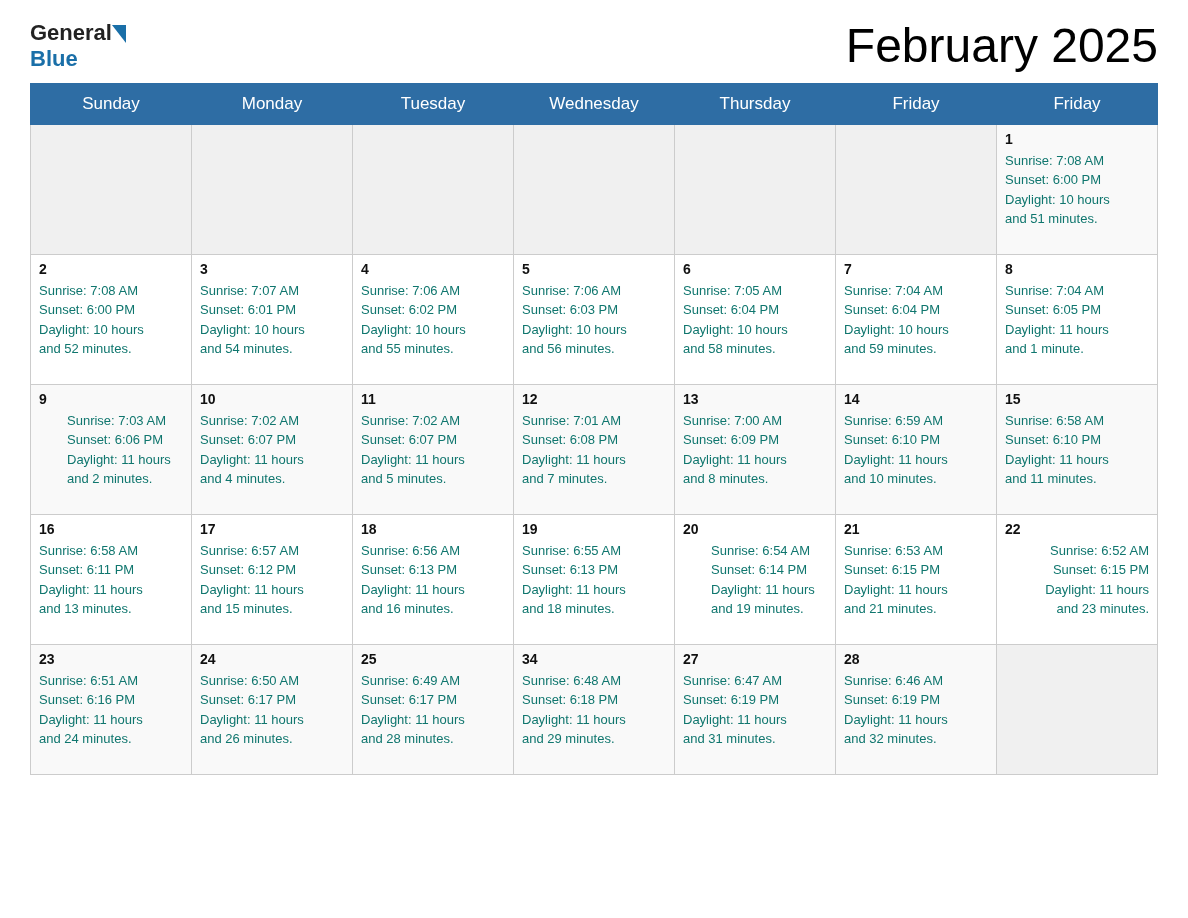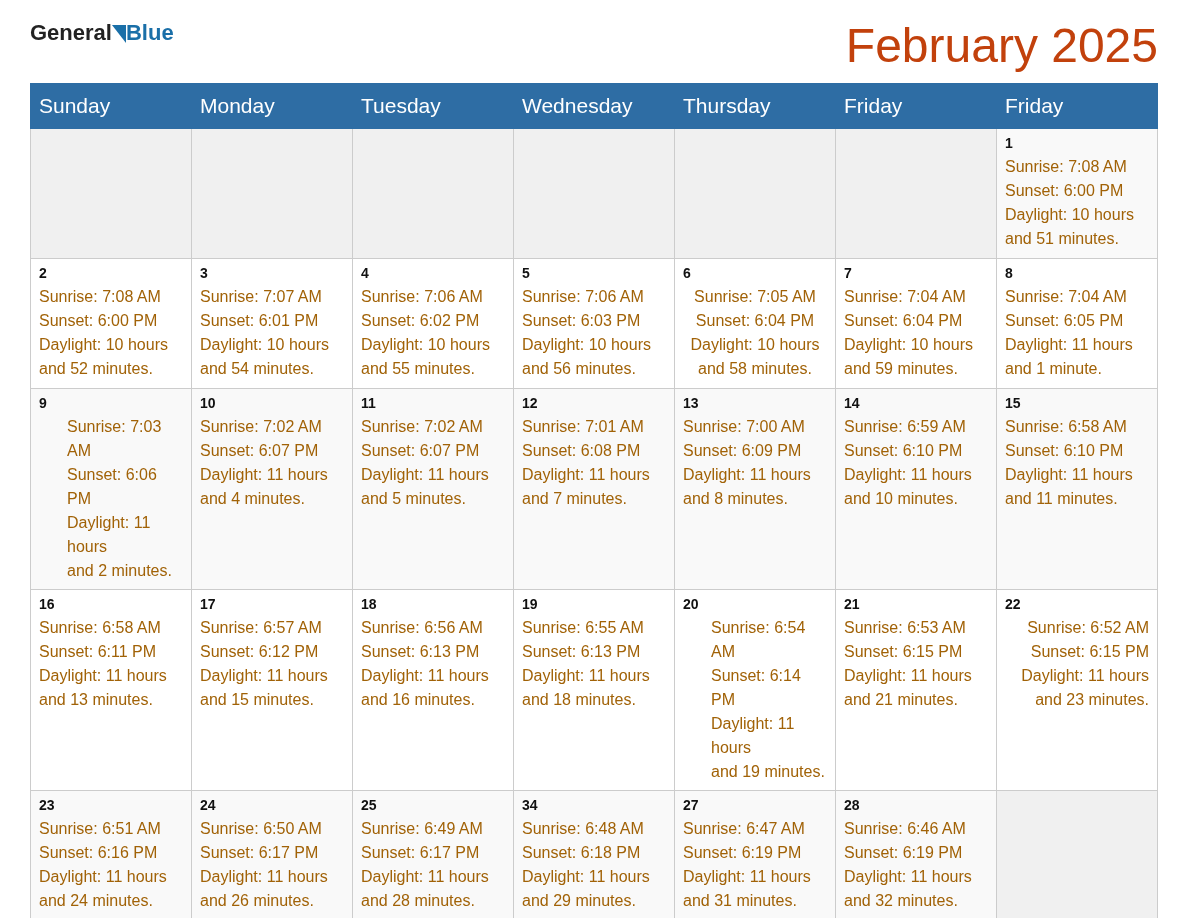--- a/index.html
+++ b/index.html
@@ -30,52 +30,53 @@
       display: inline-block;
       margin-top: 2px;
     }
     .logo-blue {
       font-size: 22px;
       font-weight: bold;
       color: #1a6fa8;
     }
     .logo-wrapper {
       display: flex;
+      flex-direction: column;
       align-items: flex-start;
     }
     .logo-line1 {
       display: flex;
       align-items: center;
     }
     .title-block {
       text-align: right;
     }
     .month-title {
       font-size: 48px;
       font-weight: normal;
-      color: #c2410c;
+      color: #000000;
       line-height: 1.1;
     }
     .location {
       font-size: 20px;
       color: #333;
       margin-top: 4px;
     }
     .calendar {
       width: 100%;
       border-collapse: collapse;
       margin-top: 10px;
     }
     .calendar th {
       background-color: #2e6da4;
       color: #fff;
-      font-size: 21px;
+      font-size: 17px;
       font-weight: normal;
       padding: 10px 8px;
-      text-align: left;
+      text-align: center;
       border: 1px solid #2e6da4;
     }
     .calendar td {
       border: 1px solid #ccc;
       vertical-align: top;
       padding: 6px 8px;
       width: 14.28%;
       height: 130px;
       font-size: 12px;
       color: #333;
@@ -88,22 +89,22 @@
       background: #fff;
     }
     .day-num {
       font-size: 14px;
       font-weight: bold;
       color: #111;
       display: block;
       margin-bottom: 4px;
     }
     .day-info {
-      font-size: 16px;
-      color: #a16207;
+      font-size: 13px;
+      color: #0f766e;
       line-height: 1.5;
     }
     .empty-cell {
       background: #f0f0f0 !important;
     }
   </style>
 </head>
 <body>
 
 <div class="header">
@@ -171,21 +172,21 @@
         </td>
         <td>
           <span class="day-num">5</span>
           <div class="day-info" style="white-space: pre-line;">Sunrise: 7:06 AM
 Sunset: 6:03 PM
 Daylight: 10 hours
 and 56 minutes.</div>
         </td>
         <td>
           <span class="day-num">6</span>
-          <div class="day-info" style="white-space: pre-line; text-align: center;">Sunrise: 7:05 AM
+          <div class="day-info" style="white-space: pre-line;">Sunrise: 7:05 AM
 Sunset: 6:04 PM
 Daylight: 10 hours
 and 58 minutes.</div>
         </td>
         <td>
           <span class="day-num">7</span>
           <div class="day-info" style="white-space: pre-line;">Sunrise: 7:04 AM
 Sunset: 6:04 PM
 Daylight: 10 hours
 and 59 minutes.</div>

